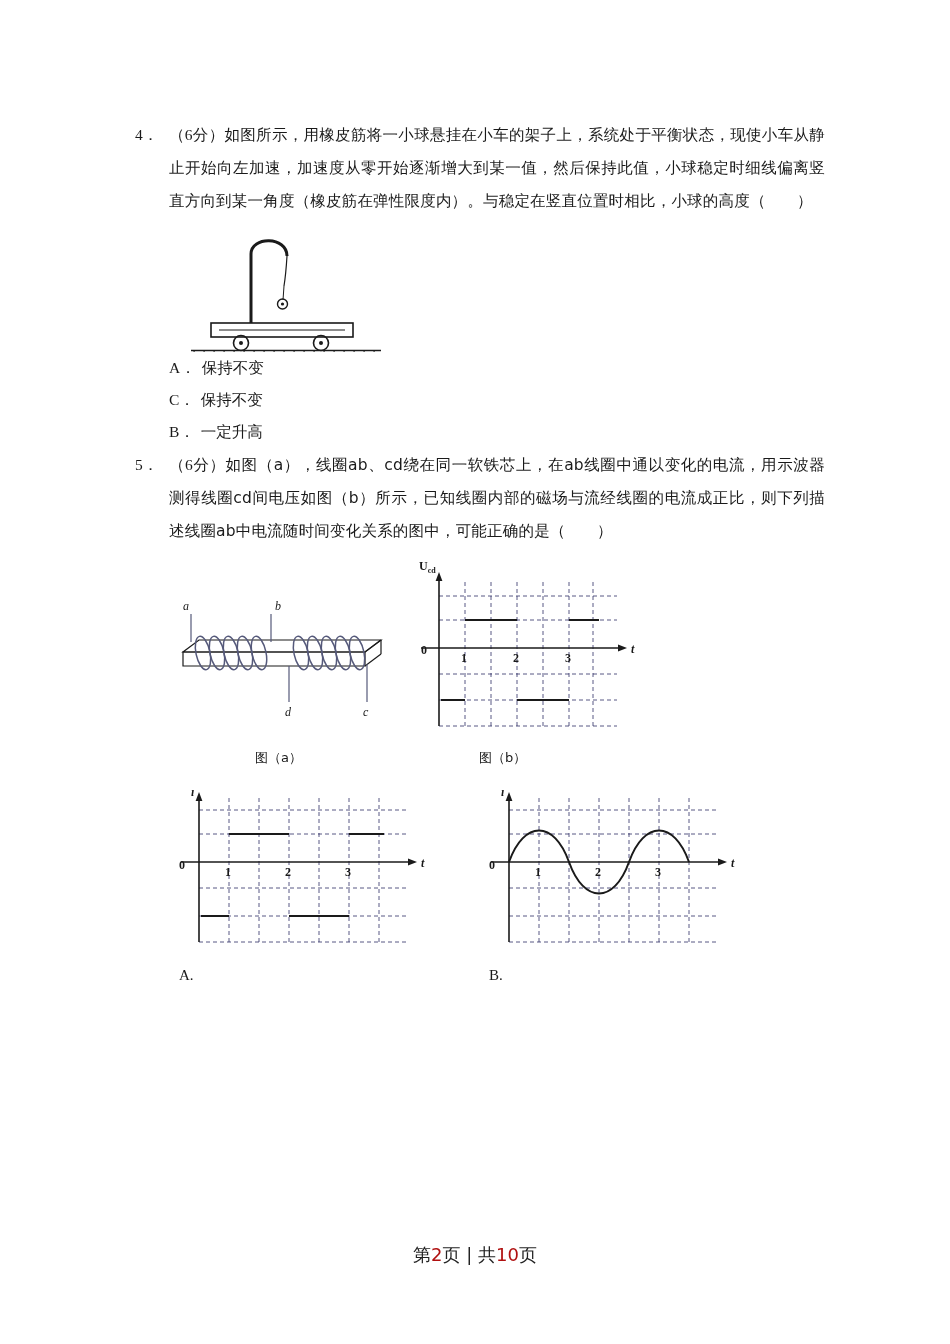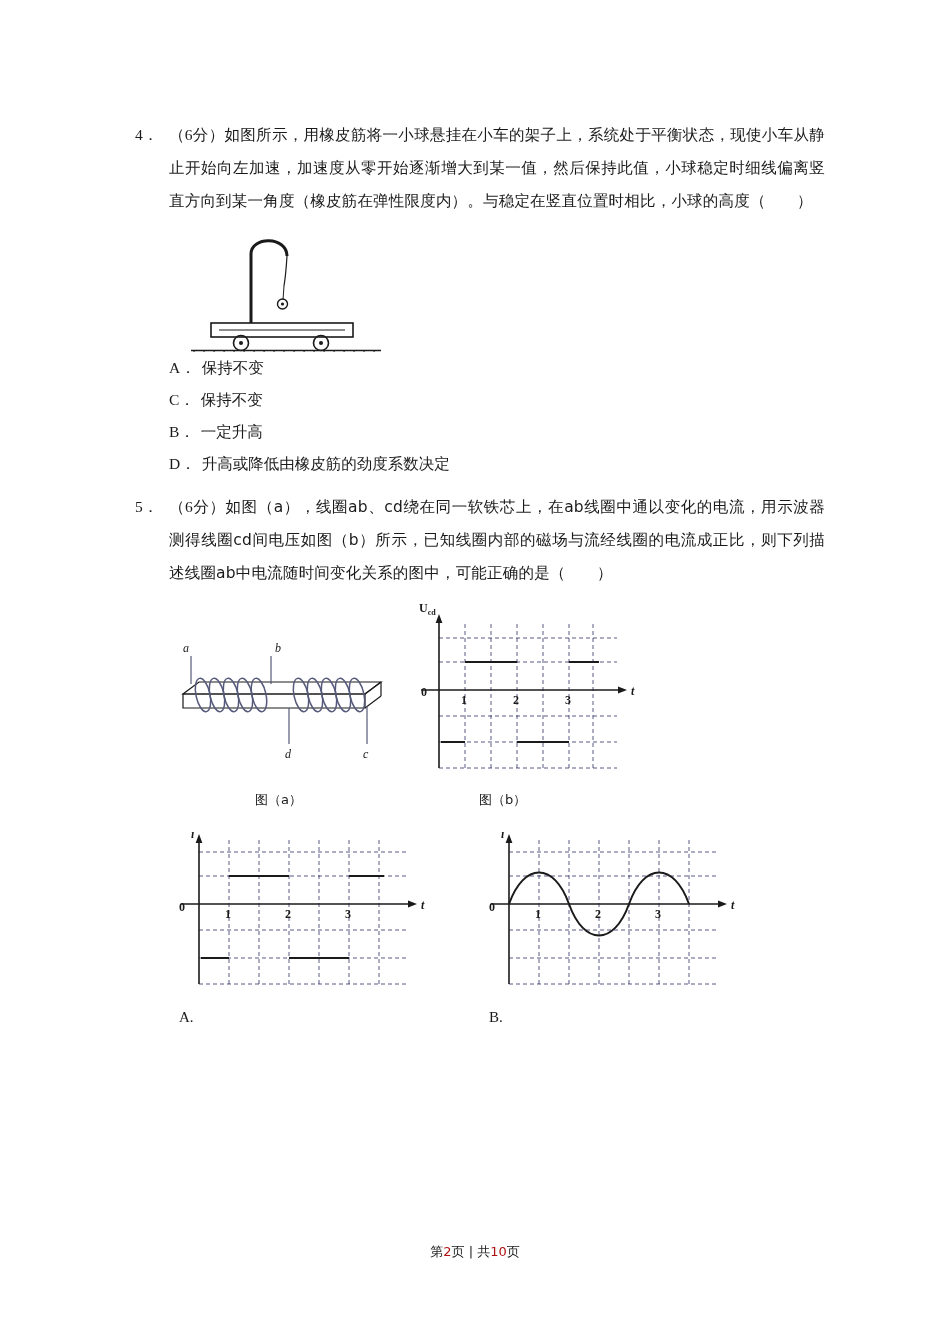--- a/index.html
+++ b/index.html
@@ -64,21 +64,21 @@
   .figwrap {
     margin-left: 34px;
     position: relative;
   }
   .footer {
     position: absolute;
     left: 0;
     right: 0;
     top: 1243px;
     text-align: center;
-    font-size: 13px;
+    font-size: 18px;
     font-family: "DejaVu Sans", sans-serif;
     color: #222;
   }
   .footer .pgno {
     color: #b01010;
   }
   svg { display: block; }
   .lbl {
     font-family: "Liberation Serif", serif;
     font-style: italic;
@@ -164,23 +164,20 @@
     </div>
 
     <div class="opt">
       <span class="ol">A．</span><span>保持不变</span>
     </div>
     <div class="opt">
       <span class="ol">C．</span><span>保持不变</span>
     </div>
     <div class="opt">
       <span class="ol">B．</span><span>一定升高</span>
-    </div>
-    <div class="opt" style="margin-bottom:10px;">
-      <span class="ol">D．</span><span>升高或降低由橡皮筋的劲度系数决定</span>
     </div>
 
     <div class="qblock">
       <div class="qnum">5．</div>
       <div class="qtext">
         <span class="lead">（6分）</span><span>如图（a），线圈ab、cd绕在同一软铁芯上，在ab线圈中通以变化的电流，用示波器测得线圈cd间电压如图（b）所示，已知线圈内部的磁场与流经线圈的电流成正比，则下列描述线圈ab中电流随时间变化关系的图中，可能正确的是（　　）</span>
       </div>
     </div>
 
     <div class="figwrap" style="height:230px; margin-top:8px;">

